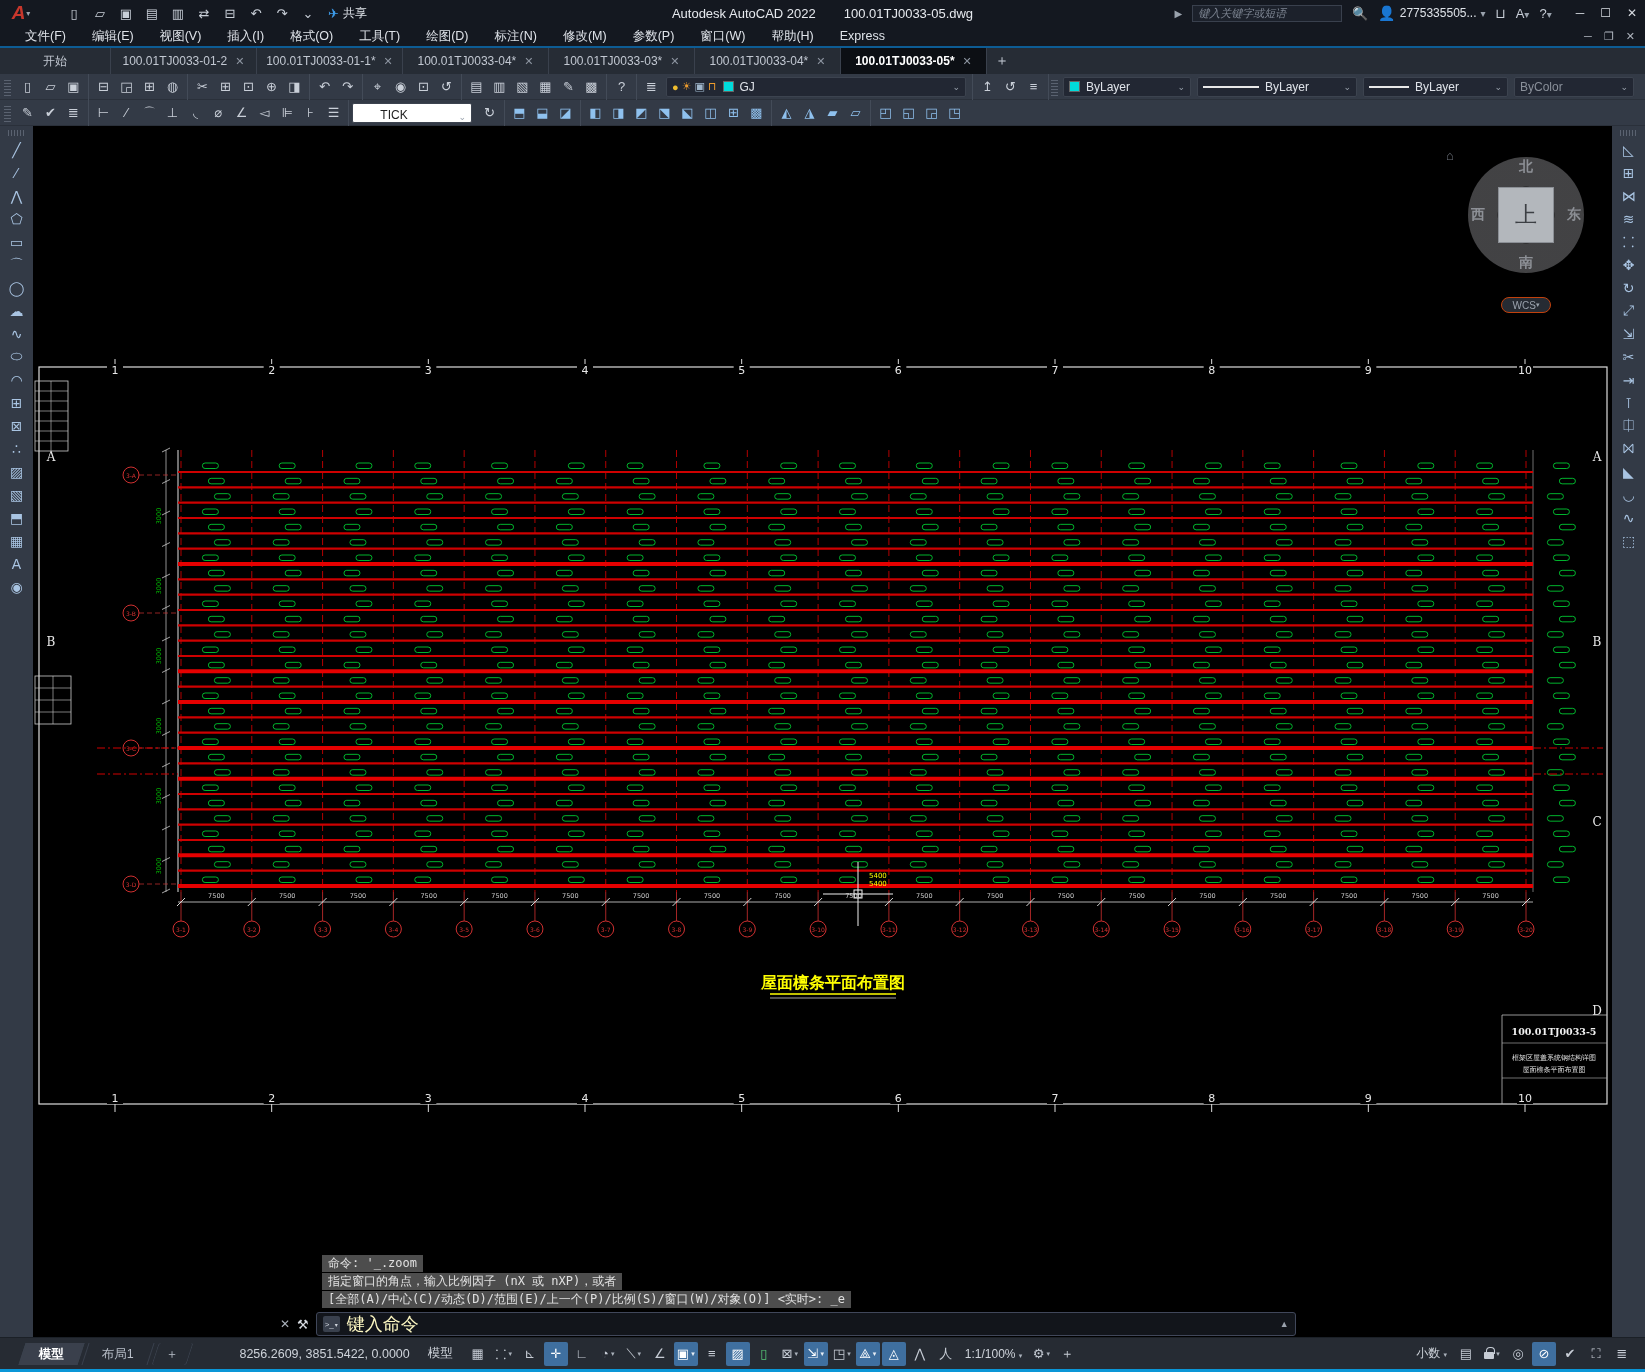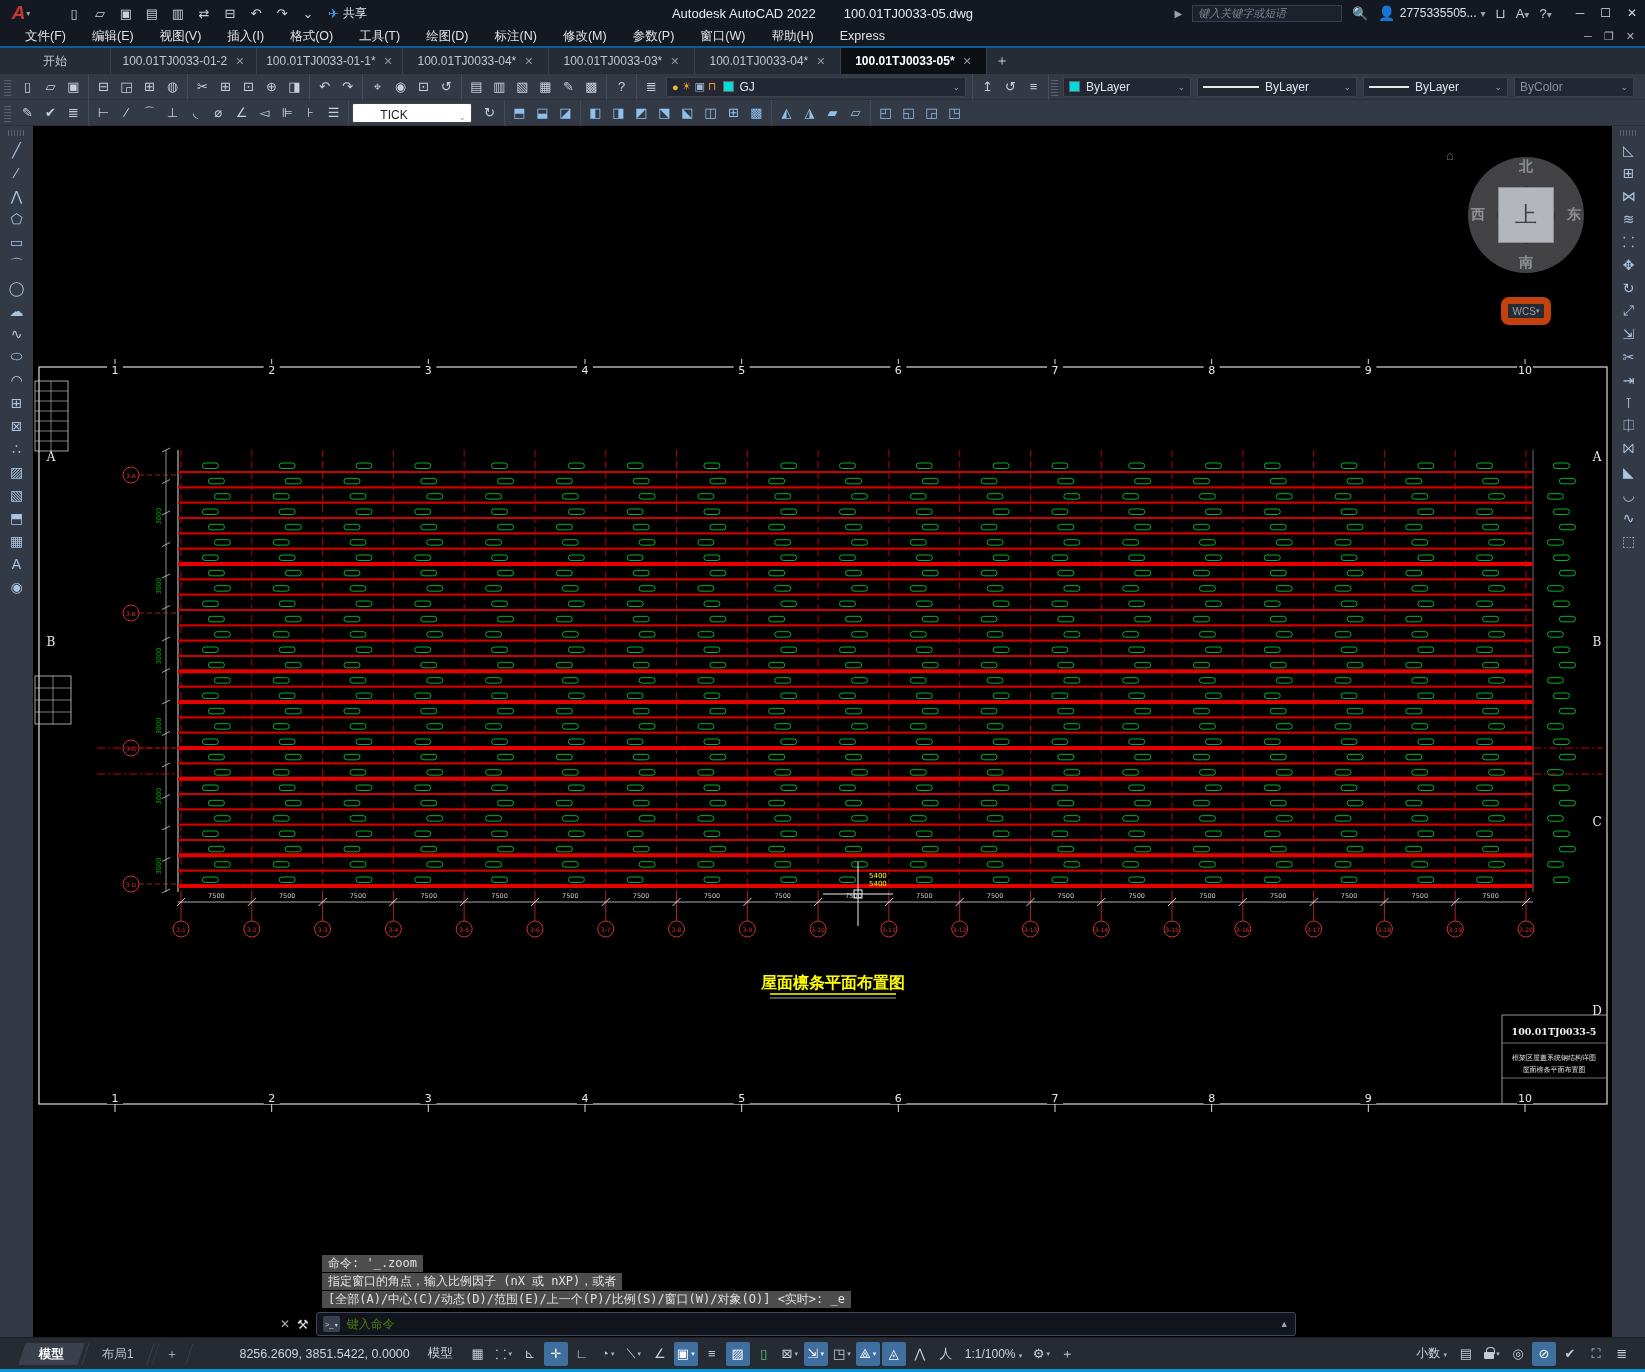--- a/index.html
+++ b/index.html
@@ -65,32 +65,32 @@
   #canvas{position:absolute;left:33px;right:33px;top:126px;bottom:35px;background:#000;overflow:hidden;}
   #dwg{position:absolute;left:0;top:0;}
   .viewcube{position:absolute;left:1435px;top:31px;width:116px;height:116px;border-radius:50%;
             background:radial-gradient(circle at 50% 50%, rgba(0,0,0,0) 0 34%, rgba(72,72,74,.92) 35% 100%);}
   .vc-label{position:absolute;color:#8d9096;font-size:14px;font-weight:bold;}
   .vc-n{top:1px;left:50%;transform:translateX(-50%);} .vc-s{bottom:1px;left:50%;transform:translateX(-50%);}
   .vc-w{left:3px;top:50%;transform:translateY(-50%);} .vc-e{right:3px;top:50%;transform:translateY(-50%);}
   .vc-face{position:absolute;left:50%;top:50%;transform:translate(-50%,-50%);width:56px;height:56px;background:#b3b7bc;
            display:flex;align-items:center;justify-content:center;color:#3c3f44;font-size:22px;border:1px solid #8b8f95;}
   .vc-home{position:absolute;left:1413px;top:22px;color:#6e747d;font-size:13px;}
-  .wcs{position:absolute;left:1468px;top:171px;width:50px;height:28px;border:7px solid #c2410c;border-radius:8px;
+  .wcs{position:absolute;left:1468px;top:171px;width:50px;height:16px;border:1px solid #c2410c;border-radius:8px;
        background:#262b33;color:#9aa2ad;font-size:10px;display:flex;align-items:center;justify-content:center;gap:0;}
   
   .cmdline{position:absolute;left:289px;height:17px;line-height:17px;background:rgba(88,88,88,.88);color:#e0e0e0;
            font-family:"DejaVu Sans Mono","Liberation Mono",monospace;font-size:12px;padding:0 6px;white-space:pre;}
   .cmd-input{position:absolute;left:247px;top:1186px;display:flex;align-items:center;gap:7px;}
   .ci-x{color:#aab1bb;font-size:12px;} .ci-wrench{color:#d8dce2;font-size:13px;}
   .ci-box{width:980px;height:24px;background:rgba(20,23,29,.92);border:1px solid #40475a;border-radius:3px;
           display:flex;align-items:center;padding:0 6px;gap:7px;}
   .ci-cmdicon{width:17px;height:16px;background:#39404d;border-radius:2px;color:#cfd4dc;font-size:8px;
               display:flex;align-items:center;justify-content:center;gap:1px;}
-  .ci-text{color:#4d7c0f;font-size:12px;}
+  .ci-text{color:#fef9c3;font-size:18px;}
   .ci-up{margin-left:auto;color:#9aa2ad;font-size:9px;}
   
   .statusbar{position:absolute;left:0;right:0;bottom:0;height:35px;background:#262b33;border-top:1px solid #1b2027;
              border-bottom:3px solid #0a96d7;display:flex;align-items:center;padding-left:22px;}
   .ltab{height:22px;padding:0 16px;display:flex;align-items:center;font-size:12.5px;color:#b9bfc9;
         transform:skewX(-18deg);border-right:1px solid #3a414d;border-left:1px solid #3a414d;margin-right:4px;}
   .ltab span{transform:skewX(18deg);}
   .ltab.active{background:#3a404c;color:#fff;font-weight:bold;}
   .ltab.plus{padding:0 10px;border-radius:3px;}
   .coords{margin-left:46px;font-size:12.5px;color:#ced3da;white-space:nowrap;}

